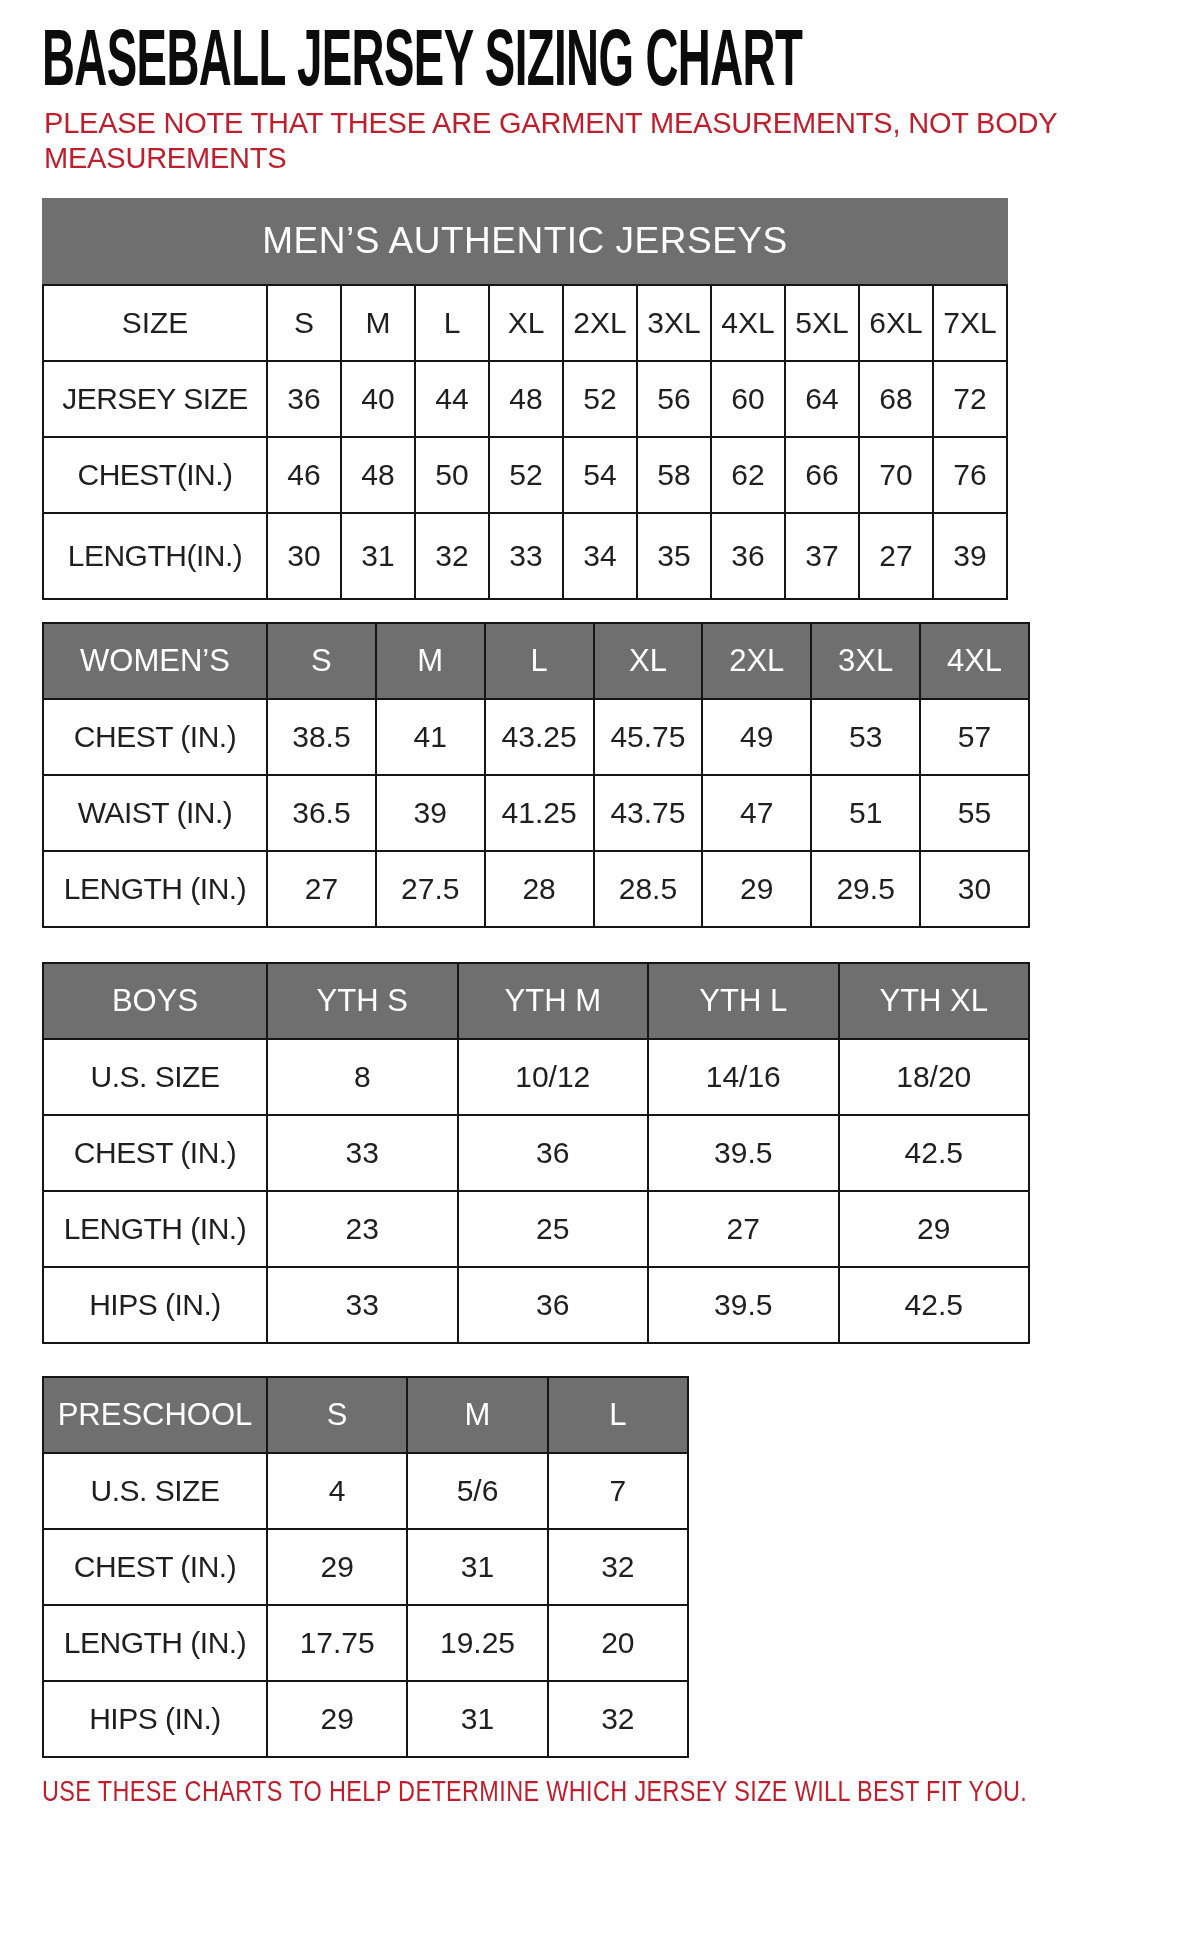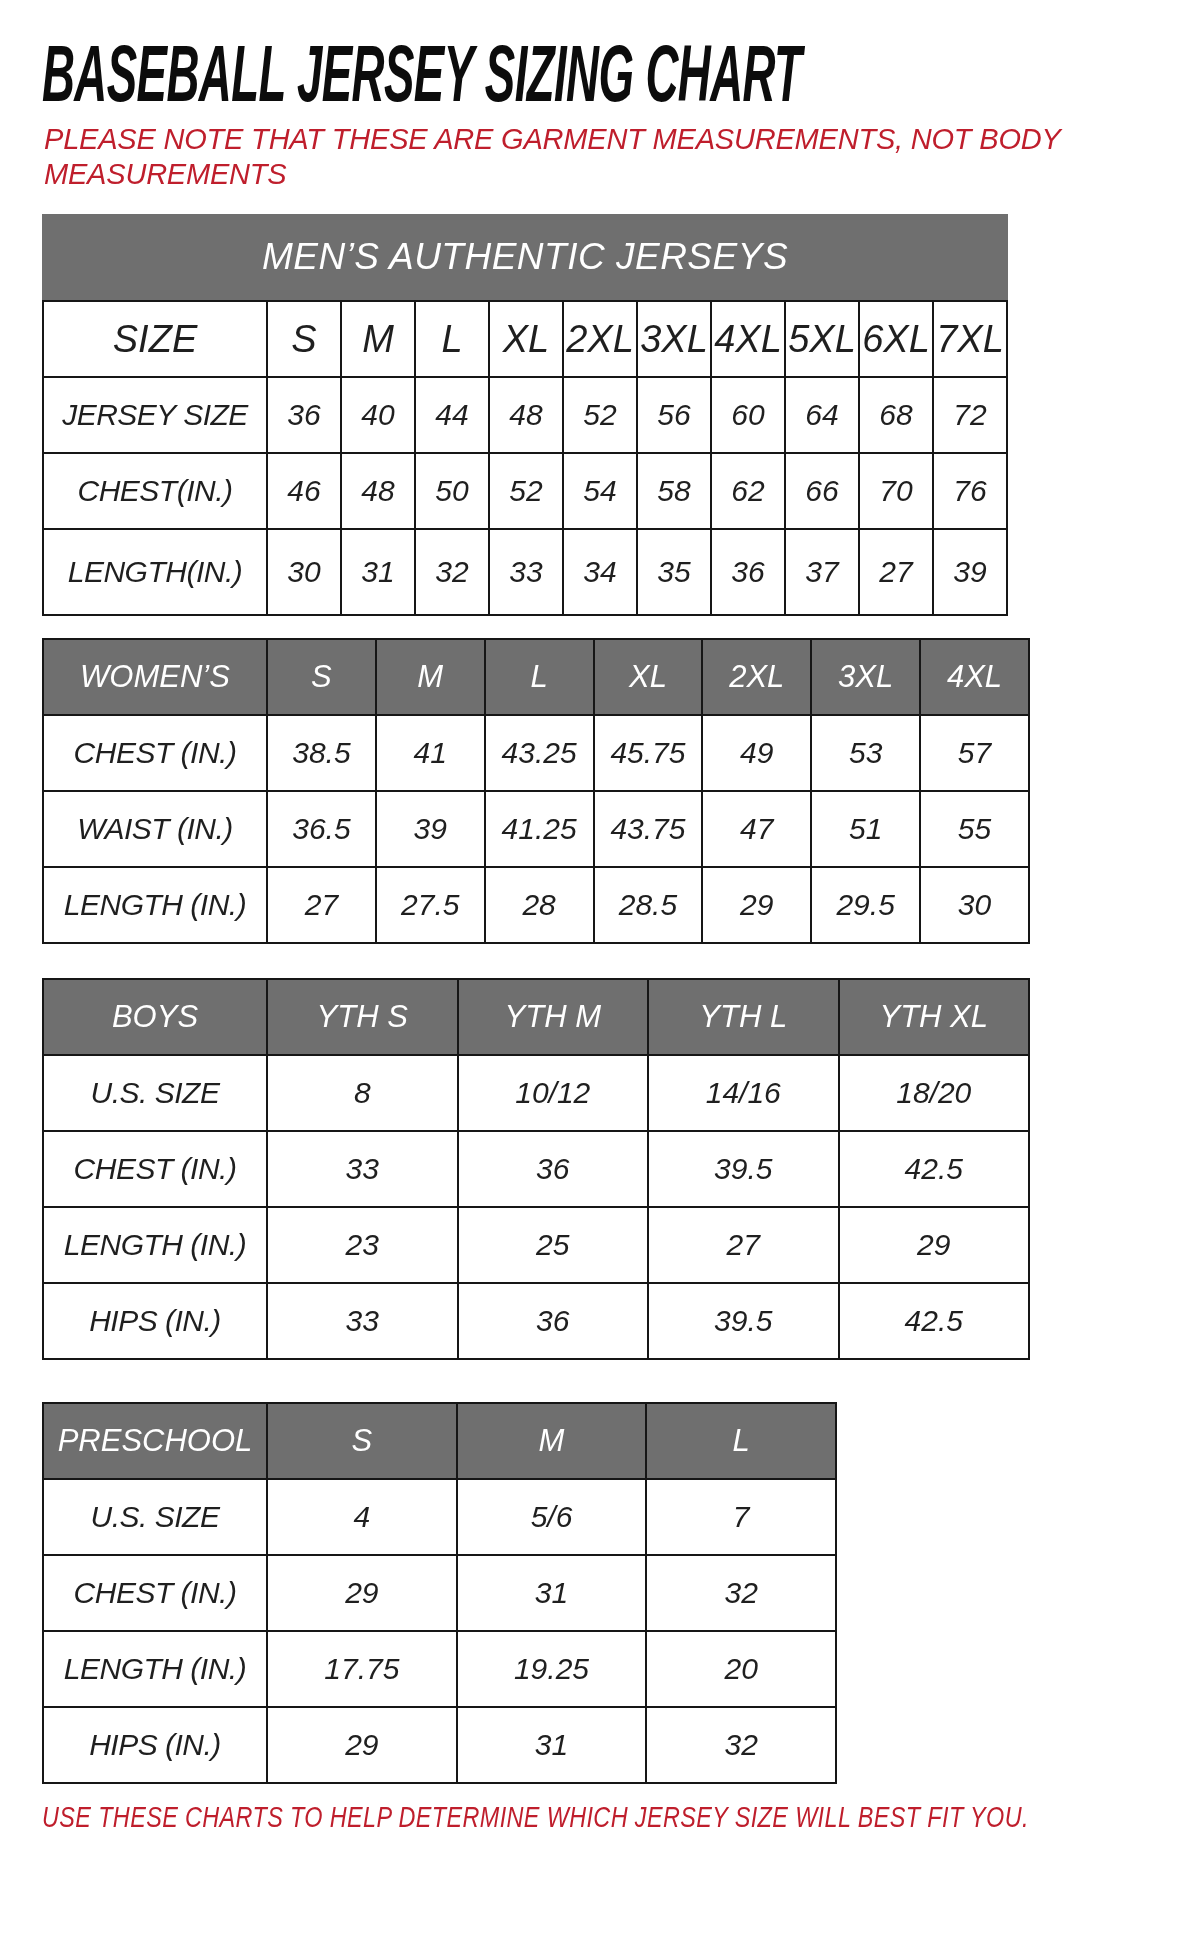--- a/index.html
+++ b/index.html
@@ -6,54 +6,54 @@
     --red:#bf1e2c;
     --gray:#6f6f6f;
     --border:#161616;
     --ink:#1f1f1f;
   }
   html,body{margin:0;padding:0;}
   body{
     width:1200px;height:1942px;background:#ffffff;overflow:hidden;
     font-family:"Liberation Sans", sans-serif;
   }
-  .page{padding:40px 28px 0 42px;font-style:italic;}
+  .page{padding:24px 28px 0 42px;}
   .title{
     margin:0;font-size:80px;line-height:68px;font-weight:700;color:#0c0c0c;
     white-space:nowrap;letter-spacing:-1px;
     transform:scaleX(0.57);transform-origin:0 0;
   }
   .note{
     margin:14px 0 0 2px;color:var(--red);
     font-size:29px;line-height:35px;letter-spacing:-0.2px;
     white-space:pre-line;
   }
   .tbl-section{margin-top:22px;}
   .tbl-mens{margin-top:22px;width:966px;}
   .tbl-womens{width:988px;}
   .tbl-boys{margin-top:34px;width:988px;}
-  .tbl-preschool{margin-top:42px;width:795px;}
+  .tbl-preschool{margin-top:32px;width:647px;}
   .banner{
     height:86px;background:var(--gray);color:#ffffff;
     font-size:37px;letter-spacing:0.5px;
     display:flex;align-items:center;justify-content:center;
   }
   table.sizes{
     border-collapse:collapse;table-layout:fixed;width:100%;
     color:var(--ink);
   }
   table.sizes col.label-col{width:224px;}
   table.sizes th,table.sizes td{
     border:2px solid var(--border);
     text-align:center;vertical-align:middle;
     height:74px;padding:0;
     font-size:30px;font-weight:400;
   }
   table.sizes.grayhead th{background:var(--gray);color:#ffffff;font-size:31px;}
-  table.sizes.whitehead th{background:#ffffff;color:var(--ink);font-size:38px;}
+  table.sizes.whitehead th{background:#ffffff;color:var(--ink);font-size:30px;}
   .tbl-mens tbody tr:last-child td{height:84px;}
   td.lbl{font-size:29px;letter-spacing:-0.5px;white-space:pre-line;line-height:34px;}
   .footer{
     margin:16px 0 0 0;color:var(--red);
     font-size:30px;letter-spacing:0.5px;white-space:nowrap;
     transform:scaleX(0.78);transform-origin:0 50%;
   }
 </style>
 </head>
 <body>

